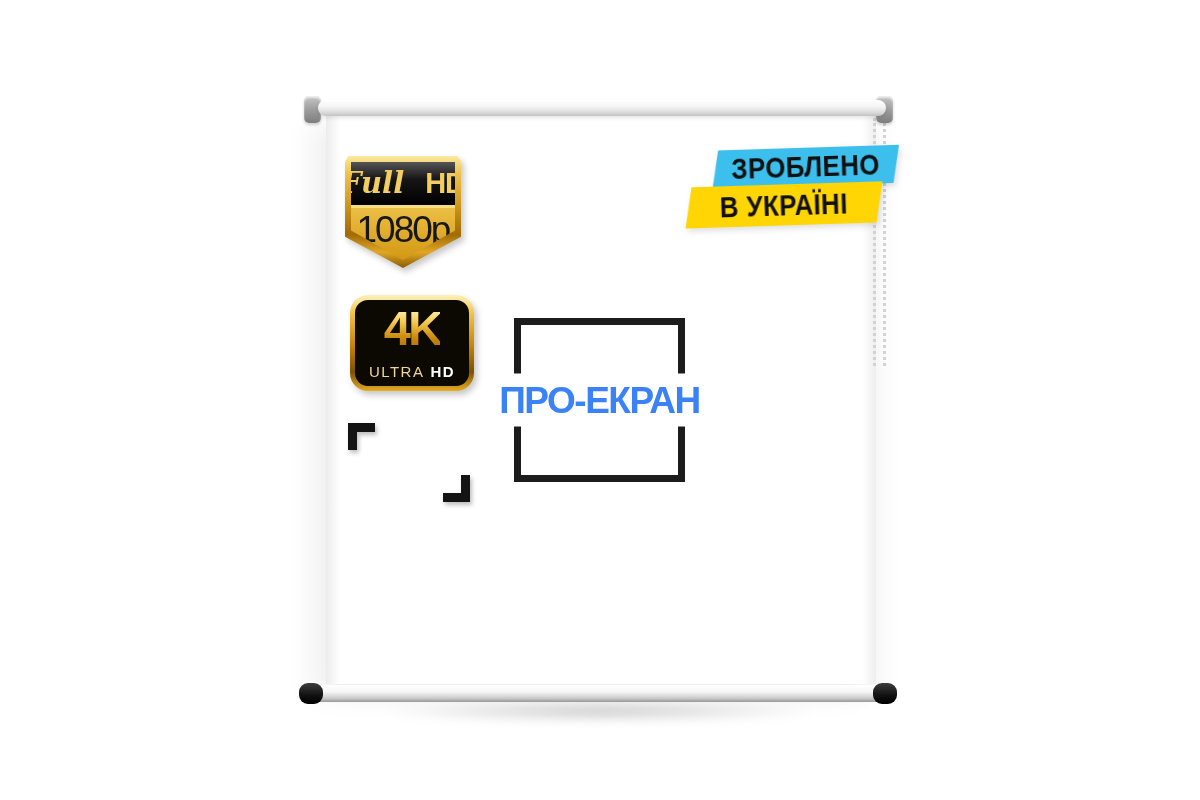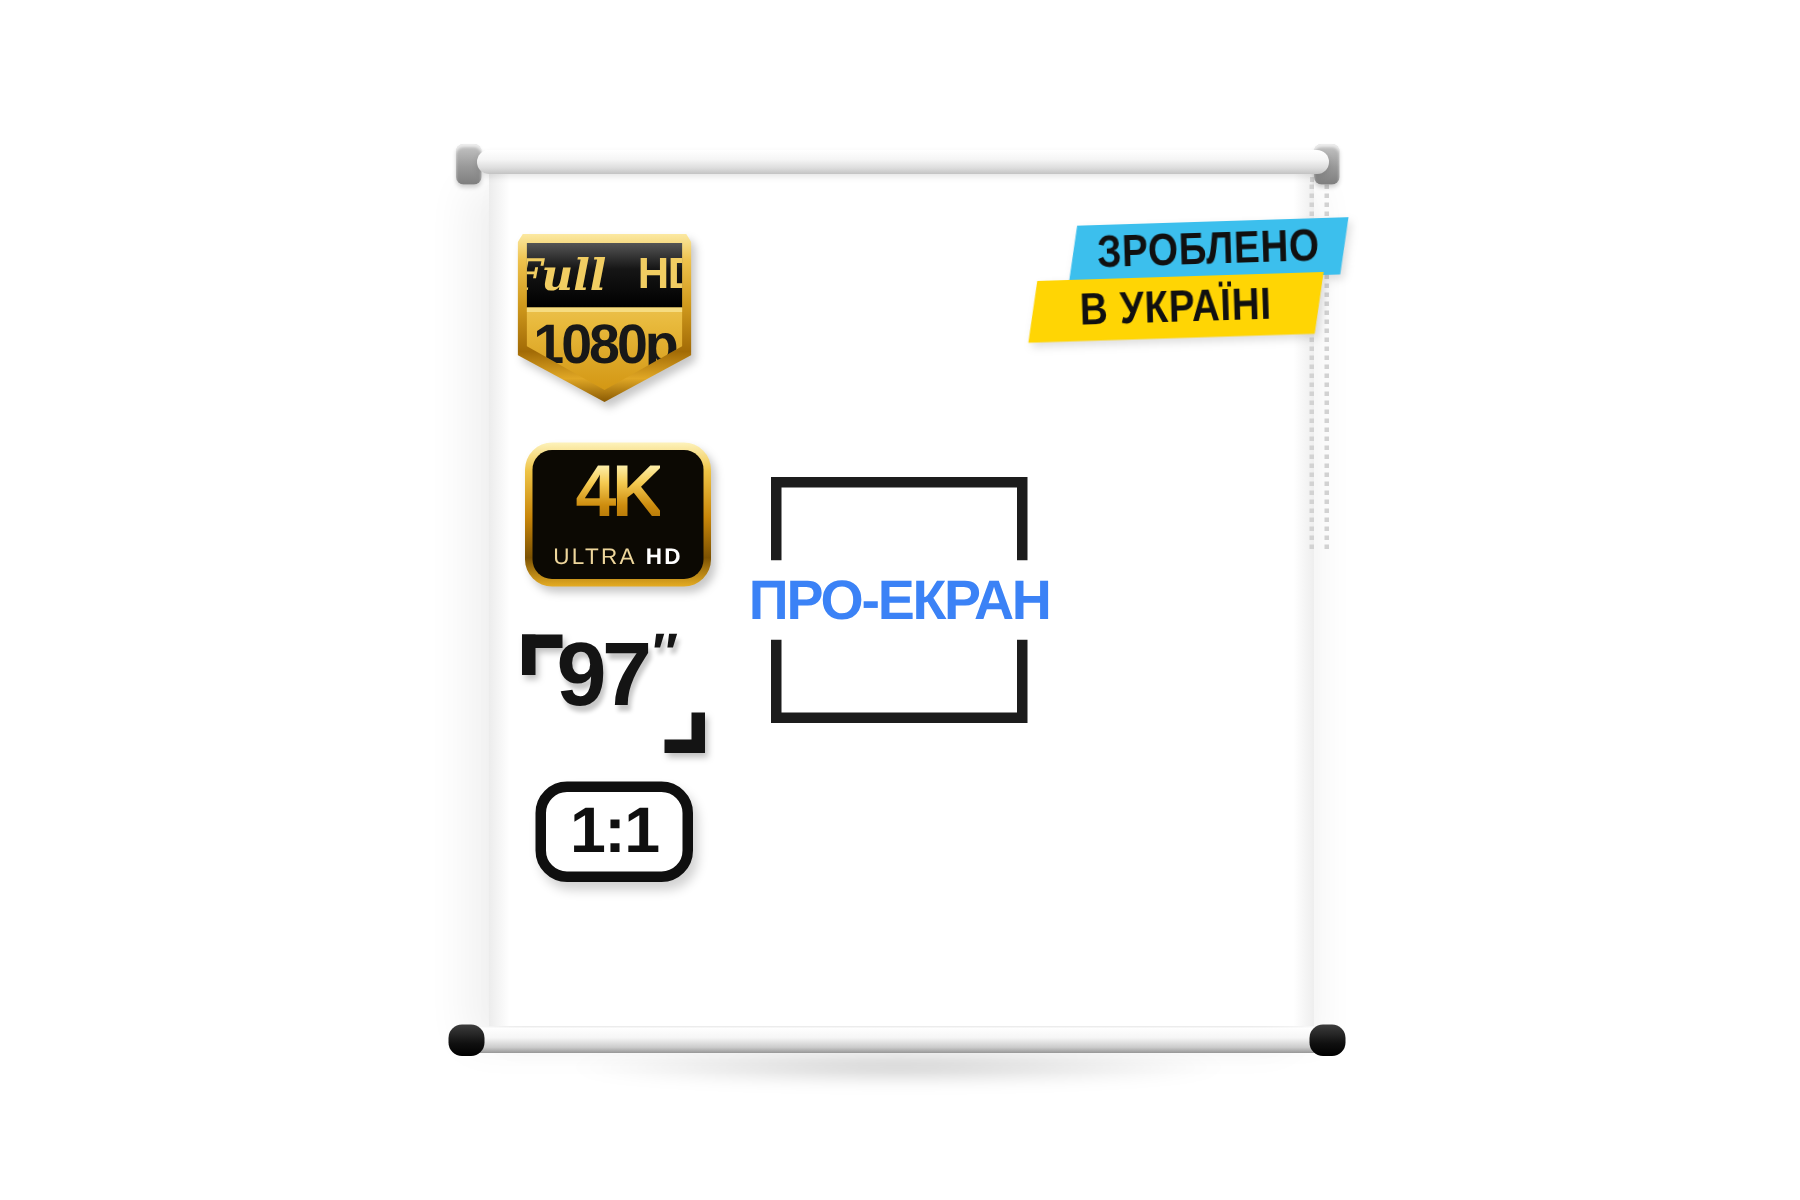--- a/index.html
+++ b/index.html
@@ -76,21 +76,21 @@
   .fullhd-script {
     font-family:"DejaVu Serif","Liberation Serif",serif;
     font-style:italic; font-weight:bold; font-size:29px; color:#f1cd62; line-height:1;
   }
   .fullhd-hd { font-weight:bold; font-size:29px; color:#f1cd62; line-height:1; letter-spacing:-1px; }
   .shield-bottom {
     position:absolute; top:47%; left:0; right:0; bottom:0;
     display:flex; justify-content:center; padding-top:3px;
   }
   .fullhd-res {
-    font-size:37px; font-weight:bold; color:#181818; line-height:1; letter-spacing:-2px;
+    font-size:37px; font-weight:normal; color:#181818; line-height:1; letter-spacing:-2px;
   }
 
   
   .uhd {
     position:absolute; left:350px; top:295px; width:124px; height:96px; z-index:6;
     border-radius:18px; padding:5px;
     background:linear-gradient(180deg,#fdf2bb 0%,#eec345 20%,#c8860a 52%,#7c5202 80%,#e5ac23 100%);
     filter:drop-shadow(3px 4px 3px rgba(0,0,0,0.22));
   }
   .uhd-inner {
@@ -194,28 +194,22 @@
       <span class="uhd-sub">
         <span class="uhd-sub-light">ULTRA</span>
         <span class="uhd-sub-bold">HD</span>
       </span>
     </div>
   </div>
 
   <div class="size-mark">
     <div class="corner tl"></div>
     <div class="corner br"></div>
-    <div class="size-text">
-      <span>97</span><span class="size-unit">″</span>
-    </div>
-  </div>
-
-  <div class="ratio">
-    <span>1:1</span>
-  </div>
+  </div>
+
 
   <div class="logo">
     <div class="logo-square"></div>
     <span class="logo-text">ПРО-ЕКРАН</span>
   </div>
 
   <div class="ukraine">
     <div class="uk-bar blue">
       <span class="uk-text">ЗРОБЛЕНО</span>
     </div>

